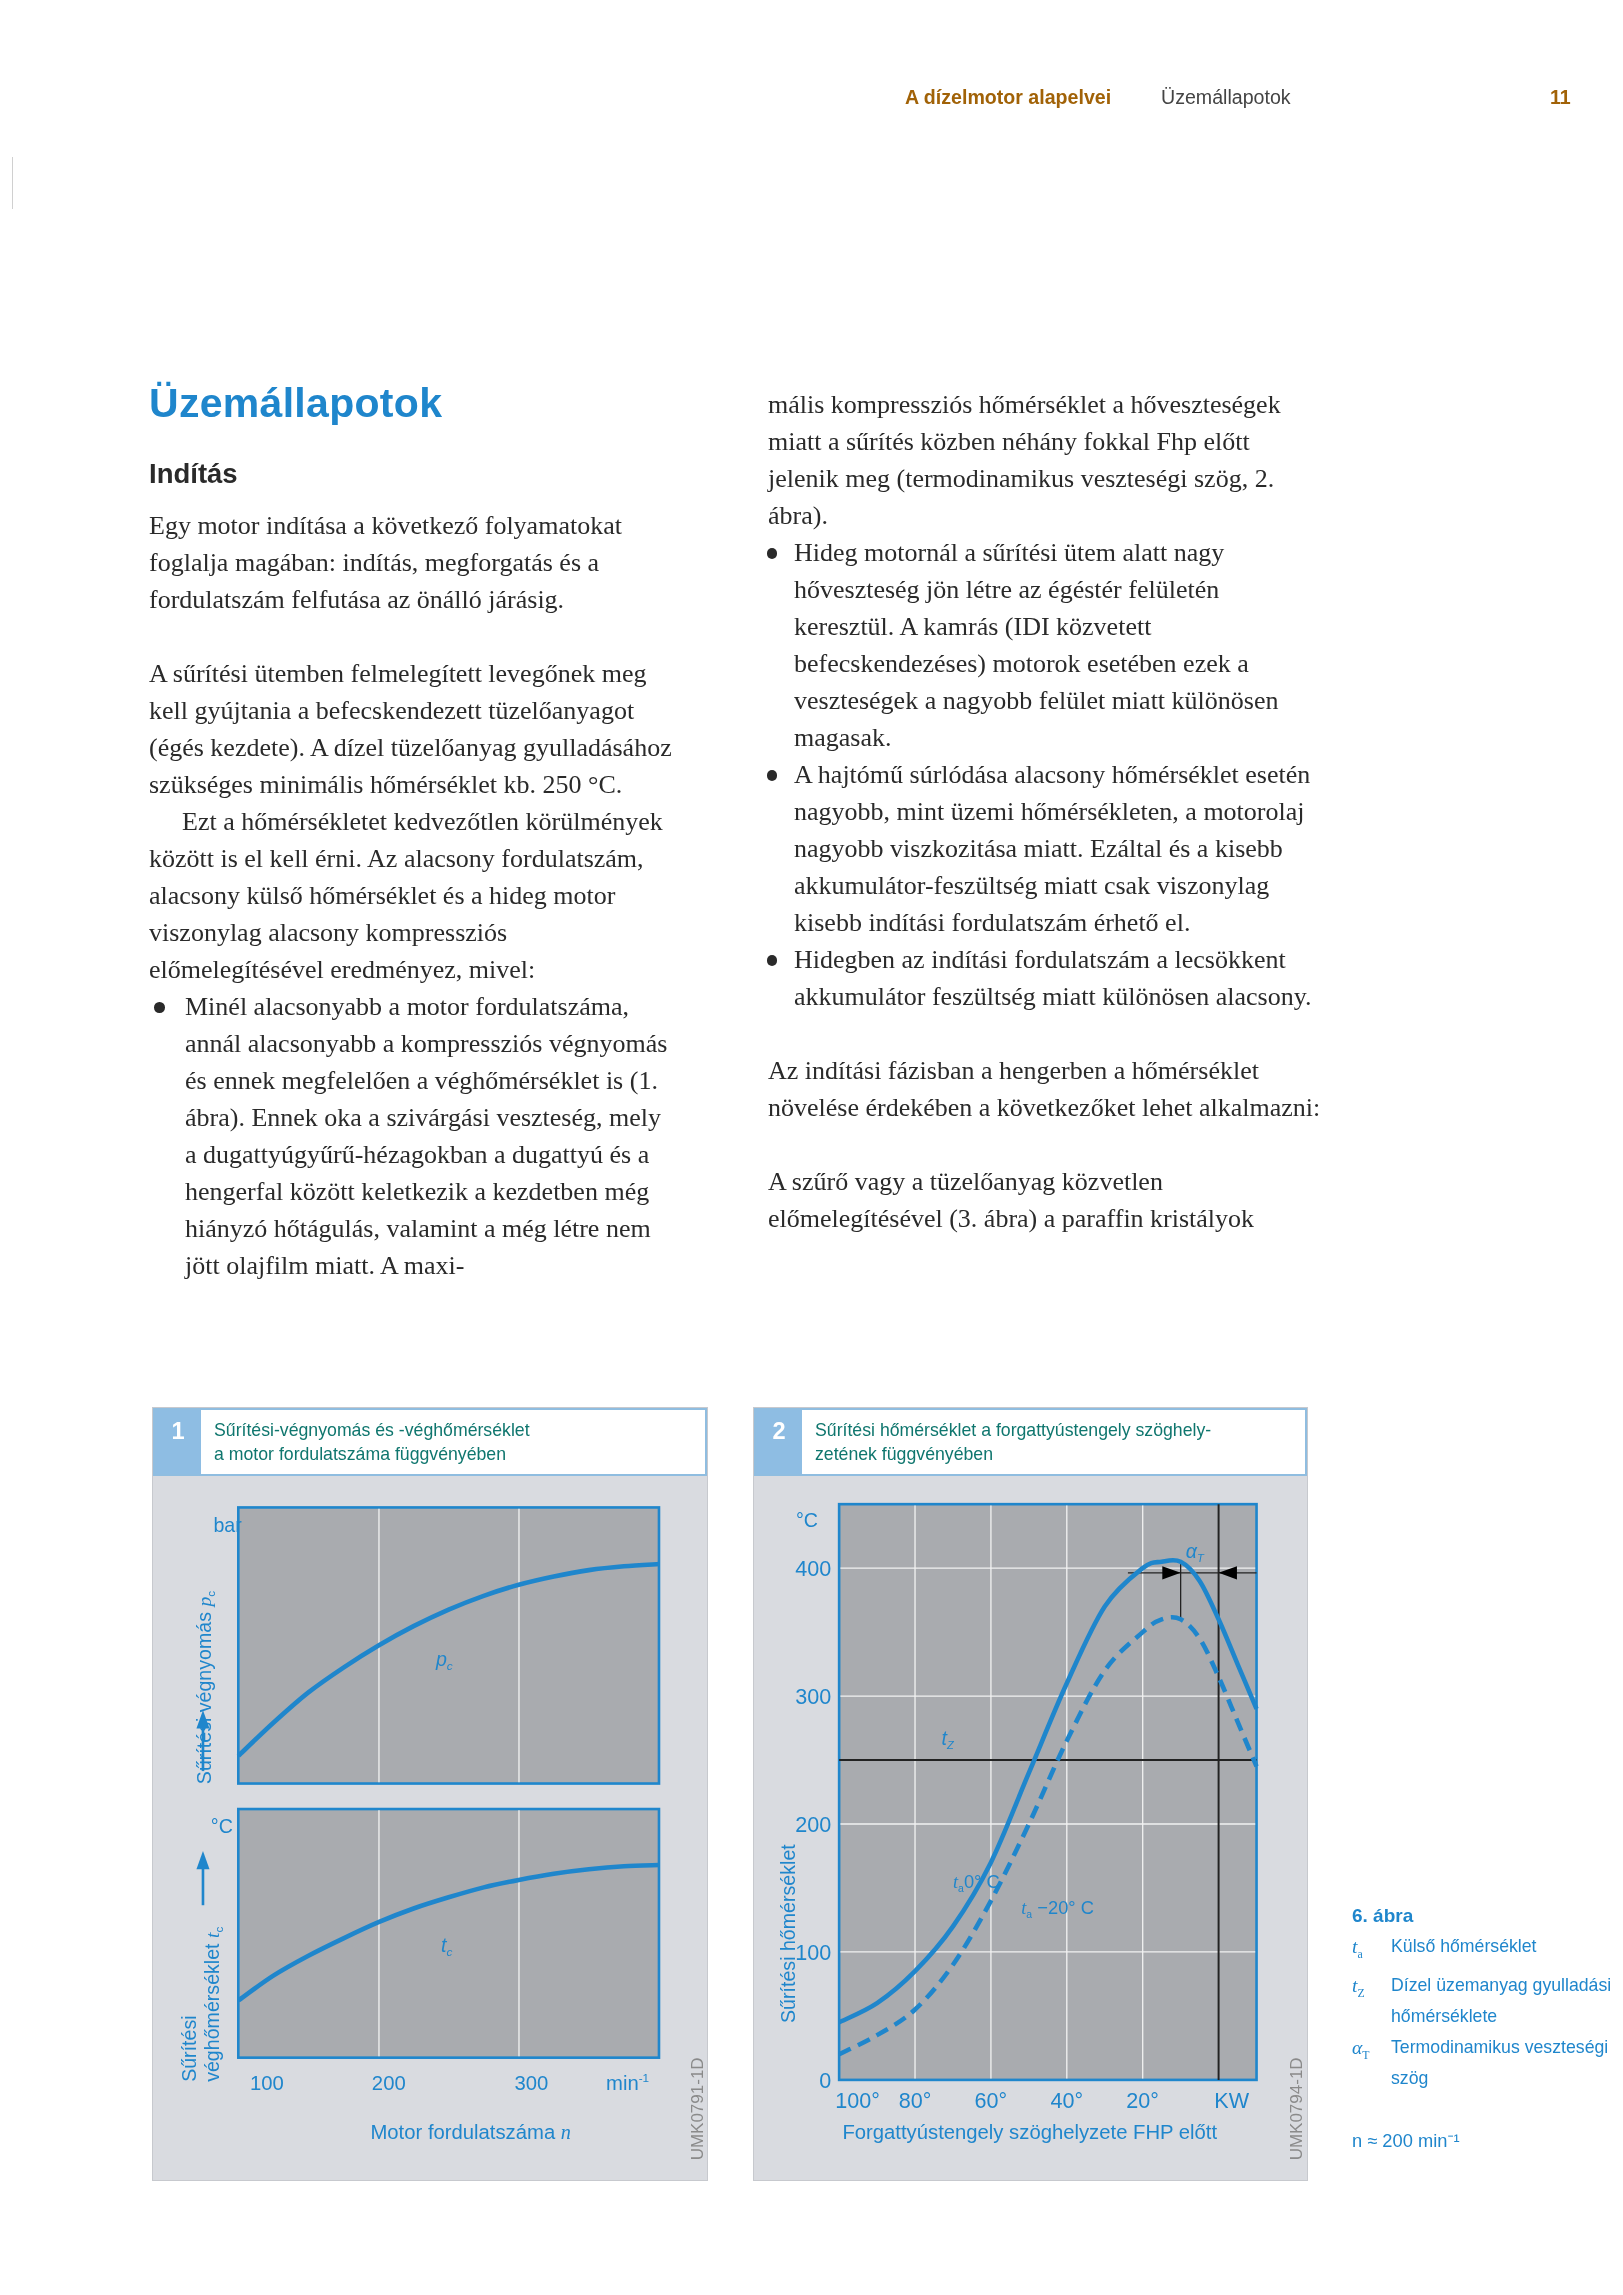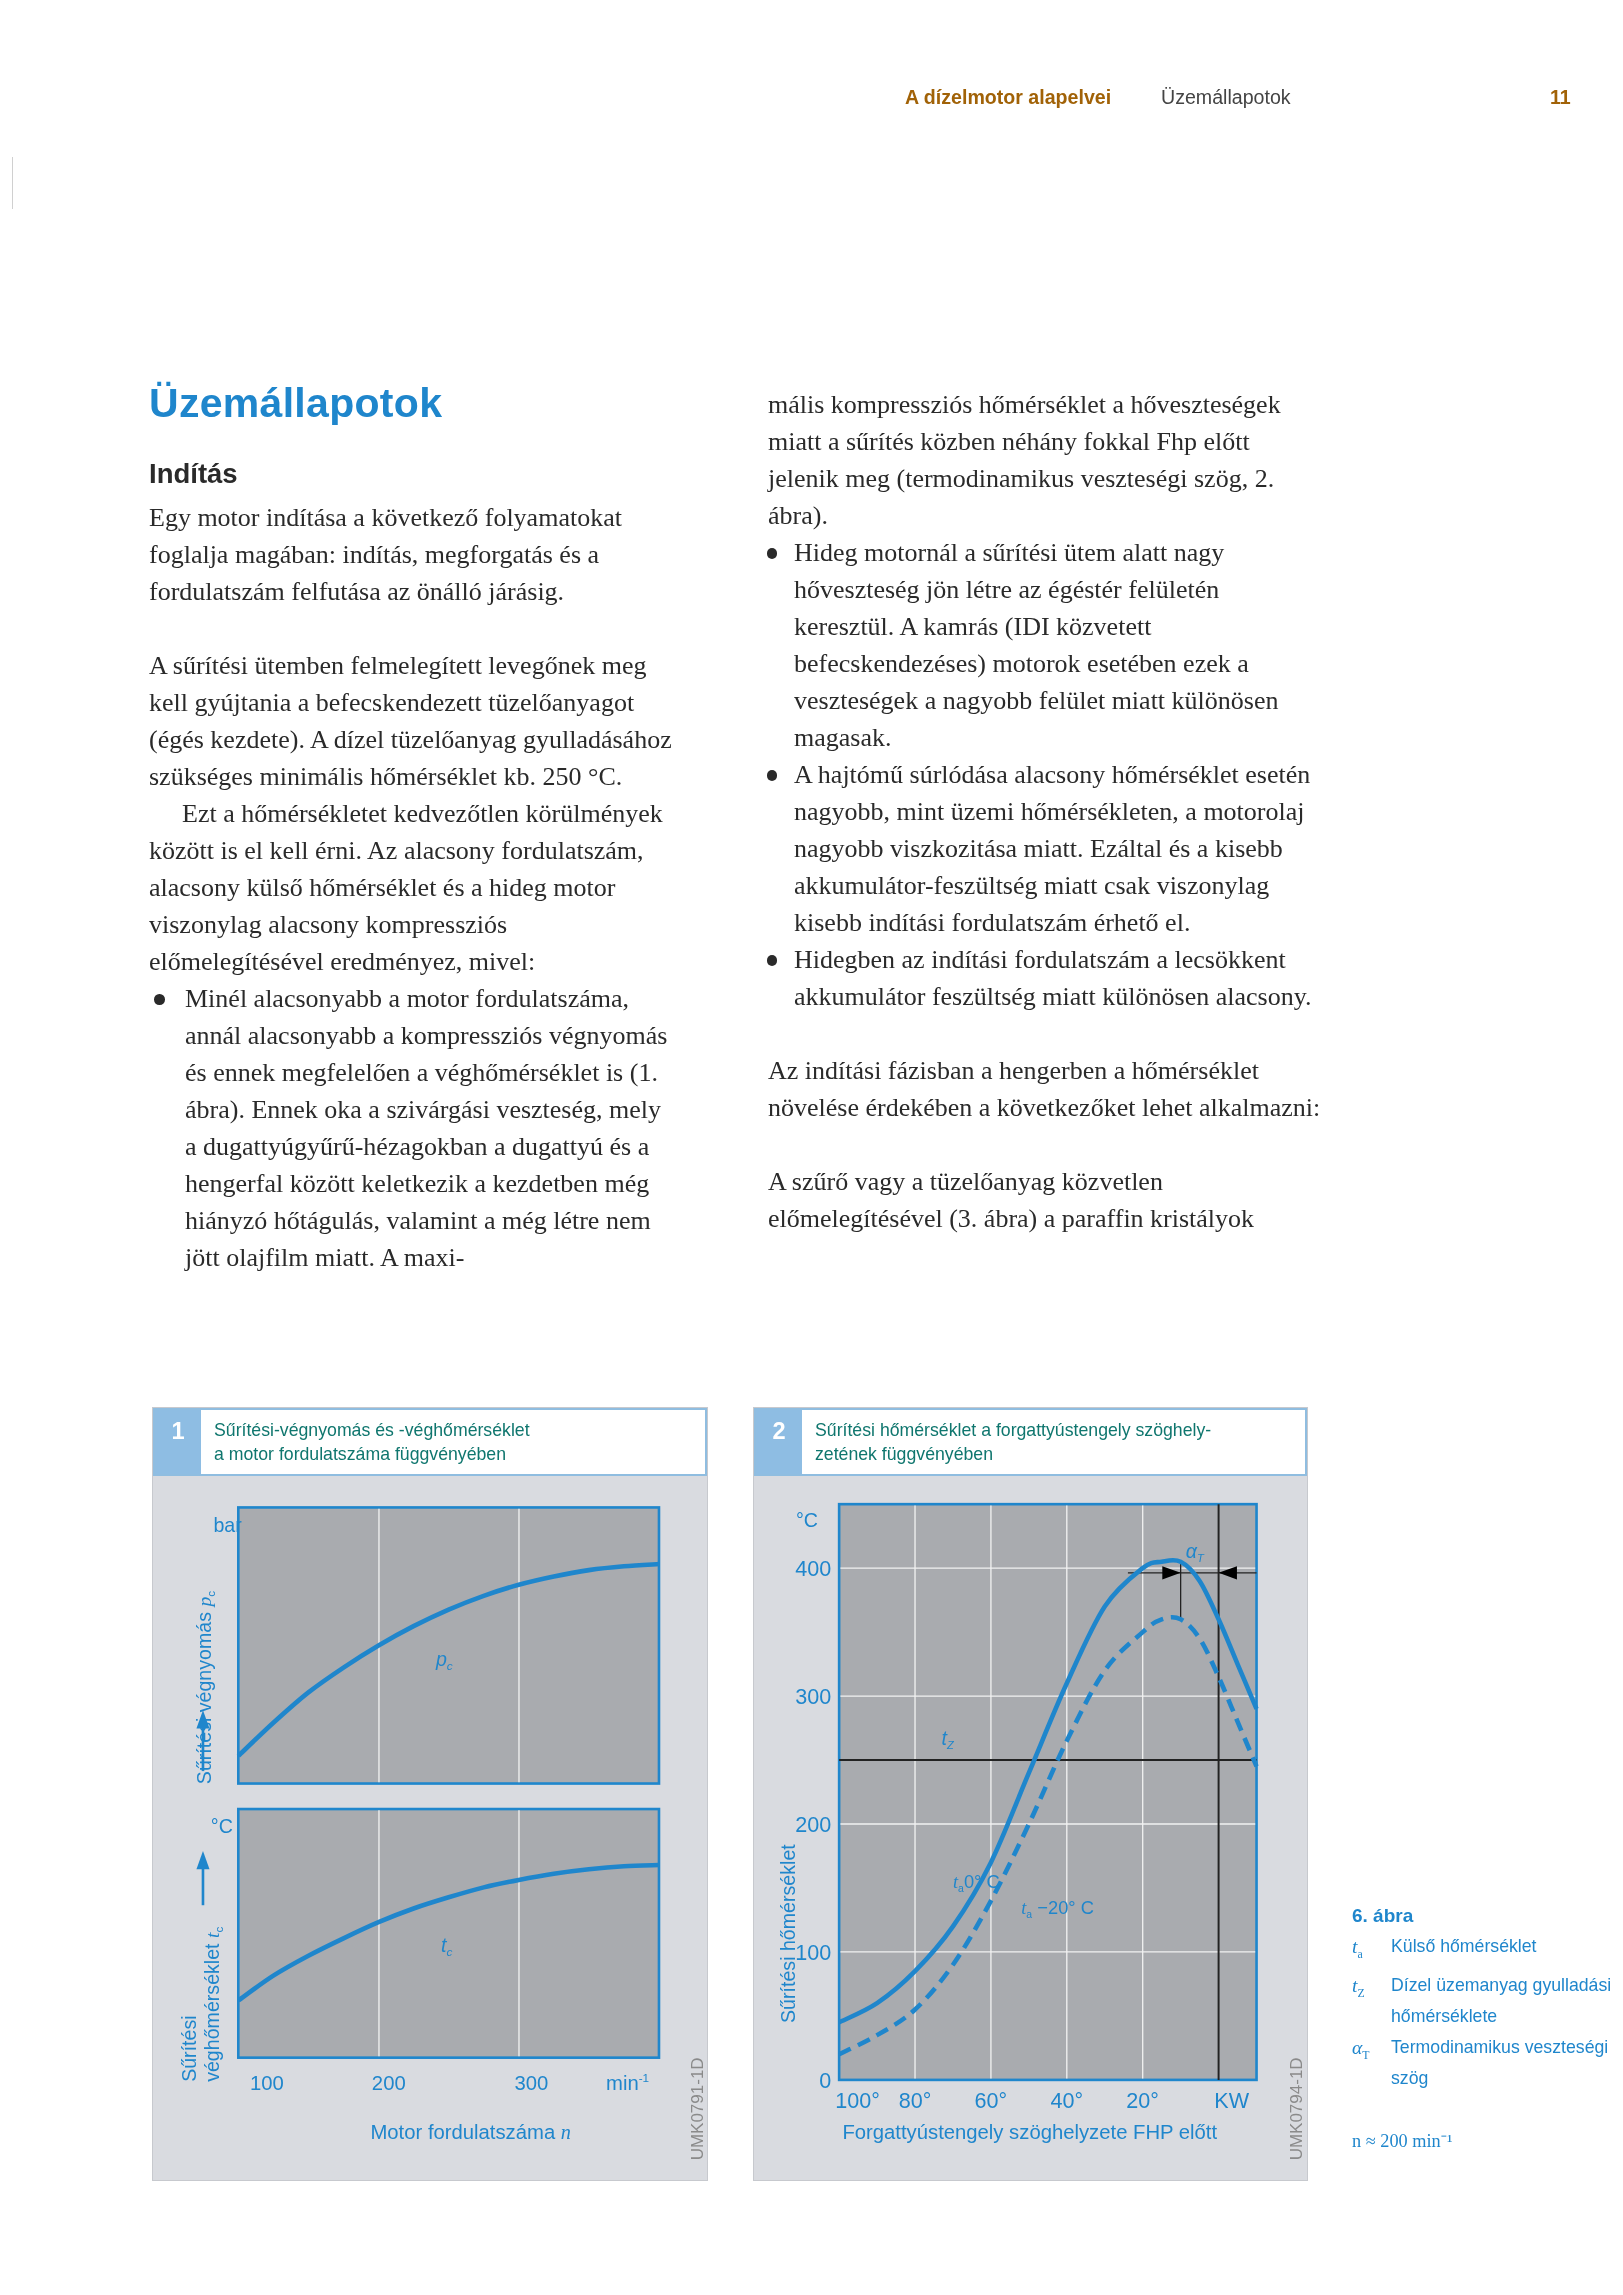--- a/index.html
+++ b/index.html
@@ -35,21 +35,21 @@
 
 <div class="margin-mark" style="left:11.8px; top:157px; height:52px;"></div>
 
 <div class="abs hdr hdr-bold" style="left:905px;">A dízelmotor alapelvei</div>
 <div class="abs hdr" style="left:1161px; color:#444;">Üzemállapotok</div>
 <div class="abs hdr hdr-bold" style="left:1550px;">11</div>
 
 <div class="abs title">Üzemállapotok</div>
 
 <div class="abs col-left" style="top:458px;">
-  <div class="h2" style="margin-bottom:9px;">Indítás</div>
+  <div class="h2" style="margin-bottom:17px;">Indítás</div>
   <p class="p para">Egy motor indítása a következő folyamatokat foglalja magában: indítás, megforgatás és a fordulatszám felfutása az önálló járásig.</p>
   <div style="height:37px;"></div>
   <p class="p para">A sűrítési ütemben felmelegített levegőnek meg kell gyújtania a befecskendezett tüzelőanyagot (égés kezdete). A dízel tüzelőanyag gyulladásához szükséges minimális hőmérséklet kb. 250 °C.</p>
   <p class="p para indent">Ezt a hőmérsékletet kedvezőtlen körülmények között is el kell érni. Az alacsony fordulatszám, alacsony külső hőmérséklet és a hideg motor viszonylag alacsony kompressziós előmelegítésével eredményez, mivel:</p>
   <div class="p bullet">
     <span class="dot"></span>
     <span>Minél alacsonyabb a motor fordulatszáma, annál alacsonyabb a kompressziós végnyomás és ennek megfelelően a véghőmérséklet is (1. ábra). Ennek oka a szivárgási veszteség, mely a dugattyúgyűrű-hézagokban a dugattyú és a hengerfal között keletkezik a kezdetben még hiányzó hőtágulás, valamint a még létre nem jött olajfilm miatt. A maxi-</span>
   </div>
 </div>
 
@@ -183,15 +183,15 @@
   </div>
   <div class="row">
     <div class="sym">t<sub style="font-size:11.8px;font-style:normal;">Z</sub></div>
     <div class="txt">Dízel üzemanyag gyulladási hőmérséklete</div>
   </div>
   <div class="row">
     <div class="sym">α<sub style="font-size:11.8px;font-style:normal;">T</sub></div>
     <div class="txt">Termodinamikus veszteségi szög</div>
   </div>
   <div style="height:33px;"></div>
-  <div style="font-size:18.3px;font-family:Liberation Serif, serif;">n ≈ 200 min⁻¹</div>
+  <div style="font-size:18.3px;">n ≈ 200 min⁻¹</div>
 </div>
 
 
 </body></html>

